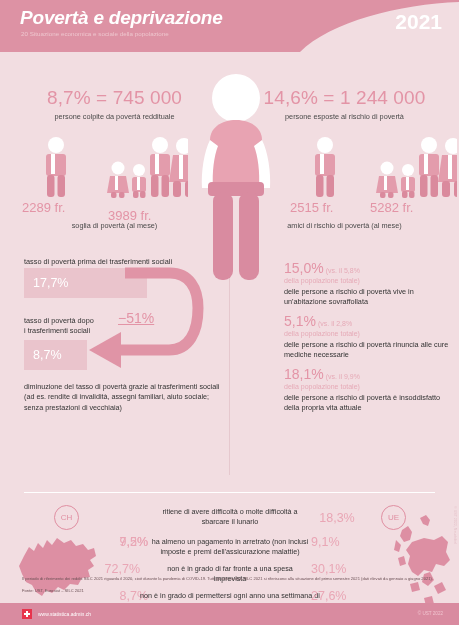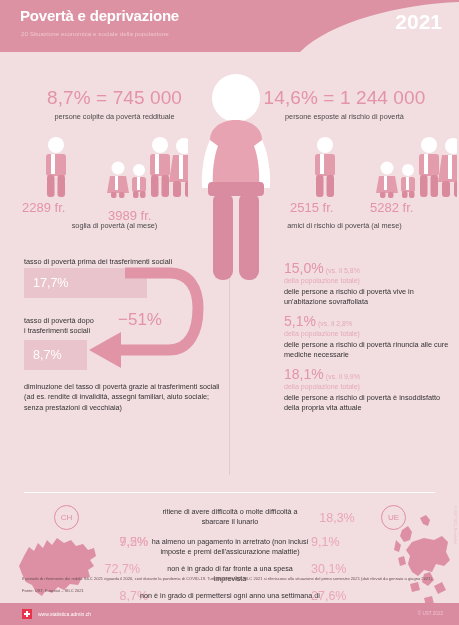--- a/index.html
+++ b/index.html
@@ -12,21 +12,21 @@
   .page { position: relative; width: 459px; height: 625px; background: #f2dde1; }
 
   
   .header {
     position: relative; width: 459px; height: 52px;
     background: #f2dde1; overflow: hidden;
   }
   .header-bg { position: absolute; inset: 0; }
   .header-title {
     position: absolute; left: 20px; top: 7px;
-    font-size: 15px; font-weight: bold; color: #ffffff; letter-spacing: -0.2px;
+    font-size: 19px; font-weight: bold; color: #ffffff; letter-spacing: -0.2px; font-style: italic;
   }
   .header-sub {
     position: absolute; left: 21px; top: 30px;
     font-size: 6.2px; color: #eec6ce; letter-spacing: 0.05px;
   }
   .header-year {
     position: absolute; right: 17px; top: 10px;
     font-size: 21px; font-weight: bold; color: #ffffff;
   }
 
@@ -64,21 +64,21 @@
     position: absolute; font-size: 7.3px; color: #333; line-height: 1.35;
   }
   .tr-bar {
     position: absolute; height: 30px; background: #eac4cc;
     display: flex; align-items: center;
   }
   .tr-bar span {
     color: #ffffff; font-size: 12.5px; padding-left: 9px;
   }
   .tr-delta {
-    position: absolute; font-size: 17px; color: #e394a6;
+    position: absolute; font-size: 14px; color: #e394a6; text-decoration: underline;
   }
   .tr-note {
     position: absolute; font-size: 7.2px; color: #333; line-height: 1.45; width: 200px;
   }
 
   
   .rs { position: absolute; left: 284px; width: 172px; }
   .rs-pct { font-size: 14px; color: #e394a6; display: inline; }
   .rs-vs { font-size: 7px; color: #e6aab7; display: inline; margin-left: 2px; }
   .rs-pop { font-size: 7px; color: #e6aab7; display: block; margin-top: 0px; }

